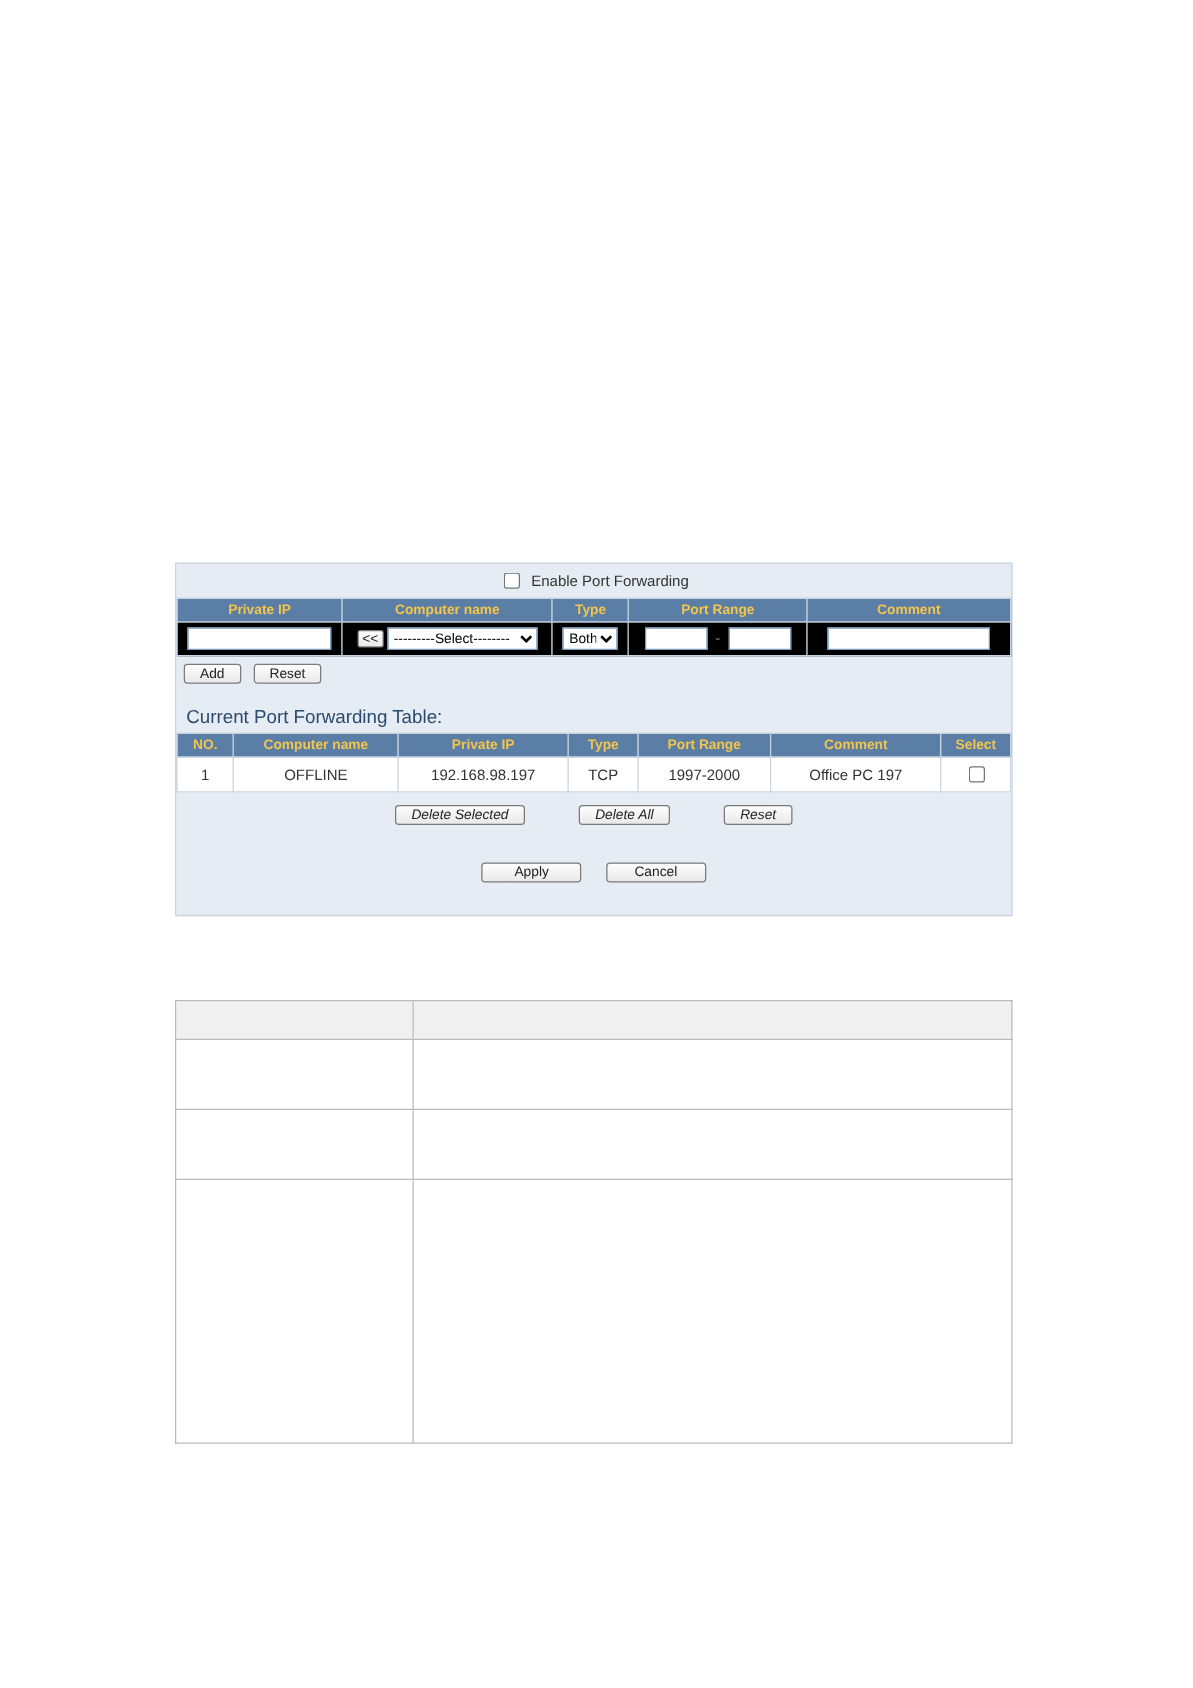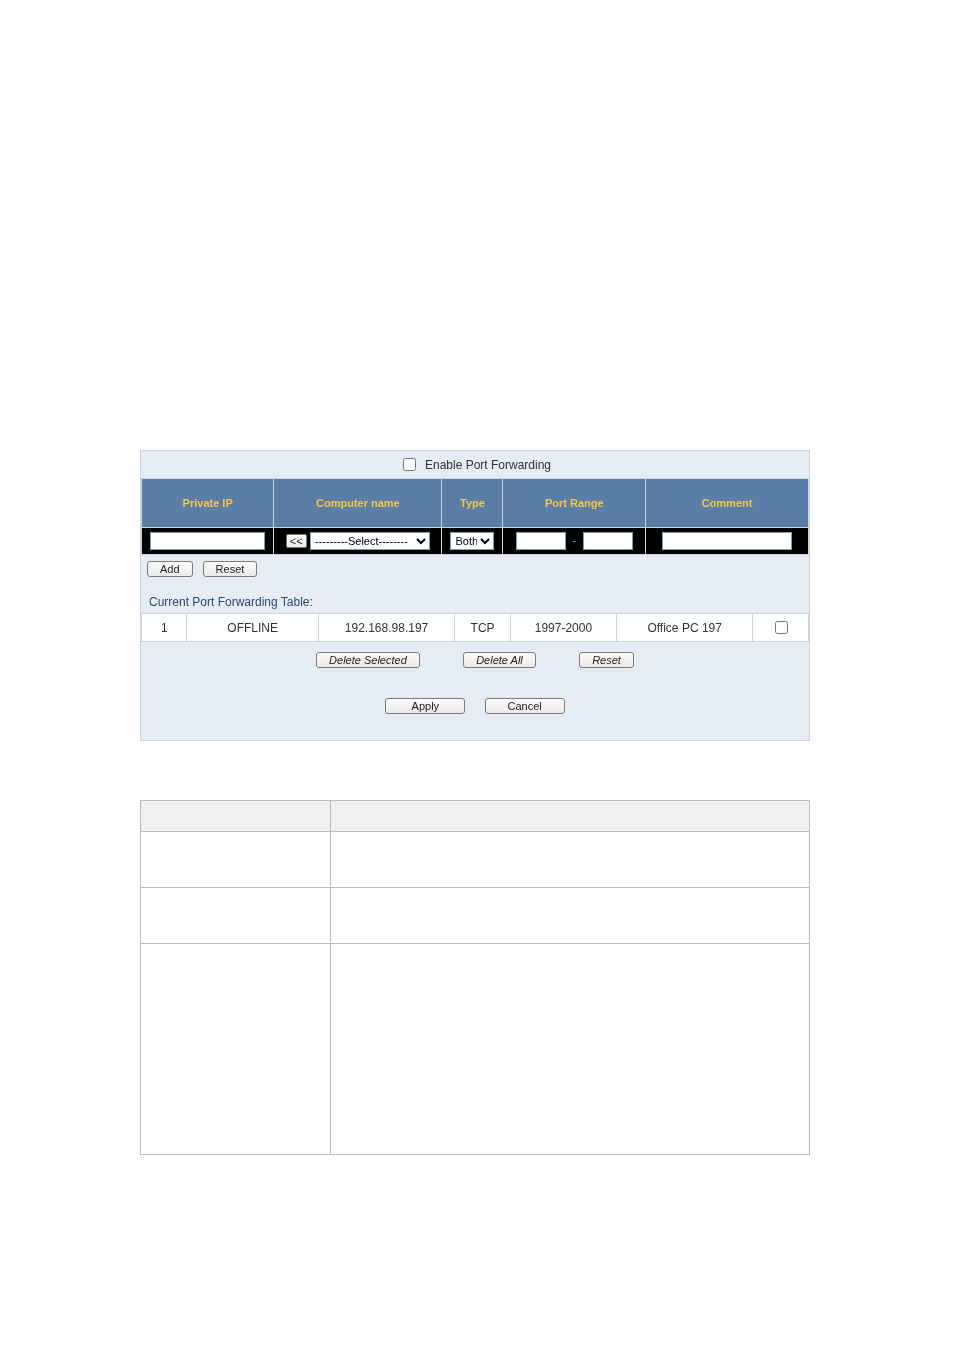--- a/index.html
+++ b/index.html
@@ -36,21 +36,21 @@
   }
   table.hdr, table.hdr2 {
     width: 100%;
     border-collapse: collapse;
   }
   table.hdr th, table.hdr2 th {
     background: #5A7EA5;
     color: #F5C54A;
     font-weight: bold;
     font-size: 11px;
-    padding: 18px 4px;
+    padding: 3px 4px;
     border: 1px solid #C9D4E0;
     text-align: center;
   }
   table.hdr td, table.hdr2 td {
     background: #000000;
     padding: 4px;
     border: 1px solid #C9D4E0;
     text-align: center;
     vertical-align: middle;
   }
@@ -90,21 +90,21 @@
     padding: 0 3px;
   }
   .addrow {
     padding: 6px 6px 4px 6px;
     display: flex;
     gap: 10px;
   }
   .subhead {
     padding: 14px 8px 4px 8px;
     color: #2B4A6D;
-    font-size: 12px;
+    font-size: 15px;
   }
   .btnrow {
     text-align: center;
     padding: 10px 0 8px 0;
   }
   .btnrow .btn { margin: 0 20px; font-style: italic; }
   .applyrow {
     text-align: center;
     padding: 6px 0 10px 0;
   }
@@ -195,20 +195,29 @@
       <colgroup>
         <col style="width:45px">
         <col style="width:130px">
         <col style="width:135px">
         <col style="width:55px">
         <col style="width:105px">
         <col style="width:135px">
         <col style="width:55px">
       </colgroup>
       <tbody>
+          <tr>
+        <th>NO.</th>
+        <th>Computer name</th>
+        <th>Private IP</th>
+        <th>Type</th>
+        <th>Port Range</th>
+        <th>Comment</th>
+        <th>Select</th>
+      </tr>
       <tr>
         <td>1</td>
         <td>OFFLINE</td>
         <td>192.168.98.197</td>
         <td>TCP</td>
         <td>1997-2000</td>
         <td>Office PC 197</td>
         <td><input type="checkbox" style=""></td>
       </tr>
     </tbody>

